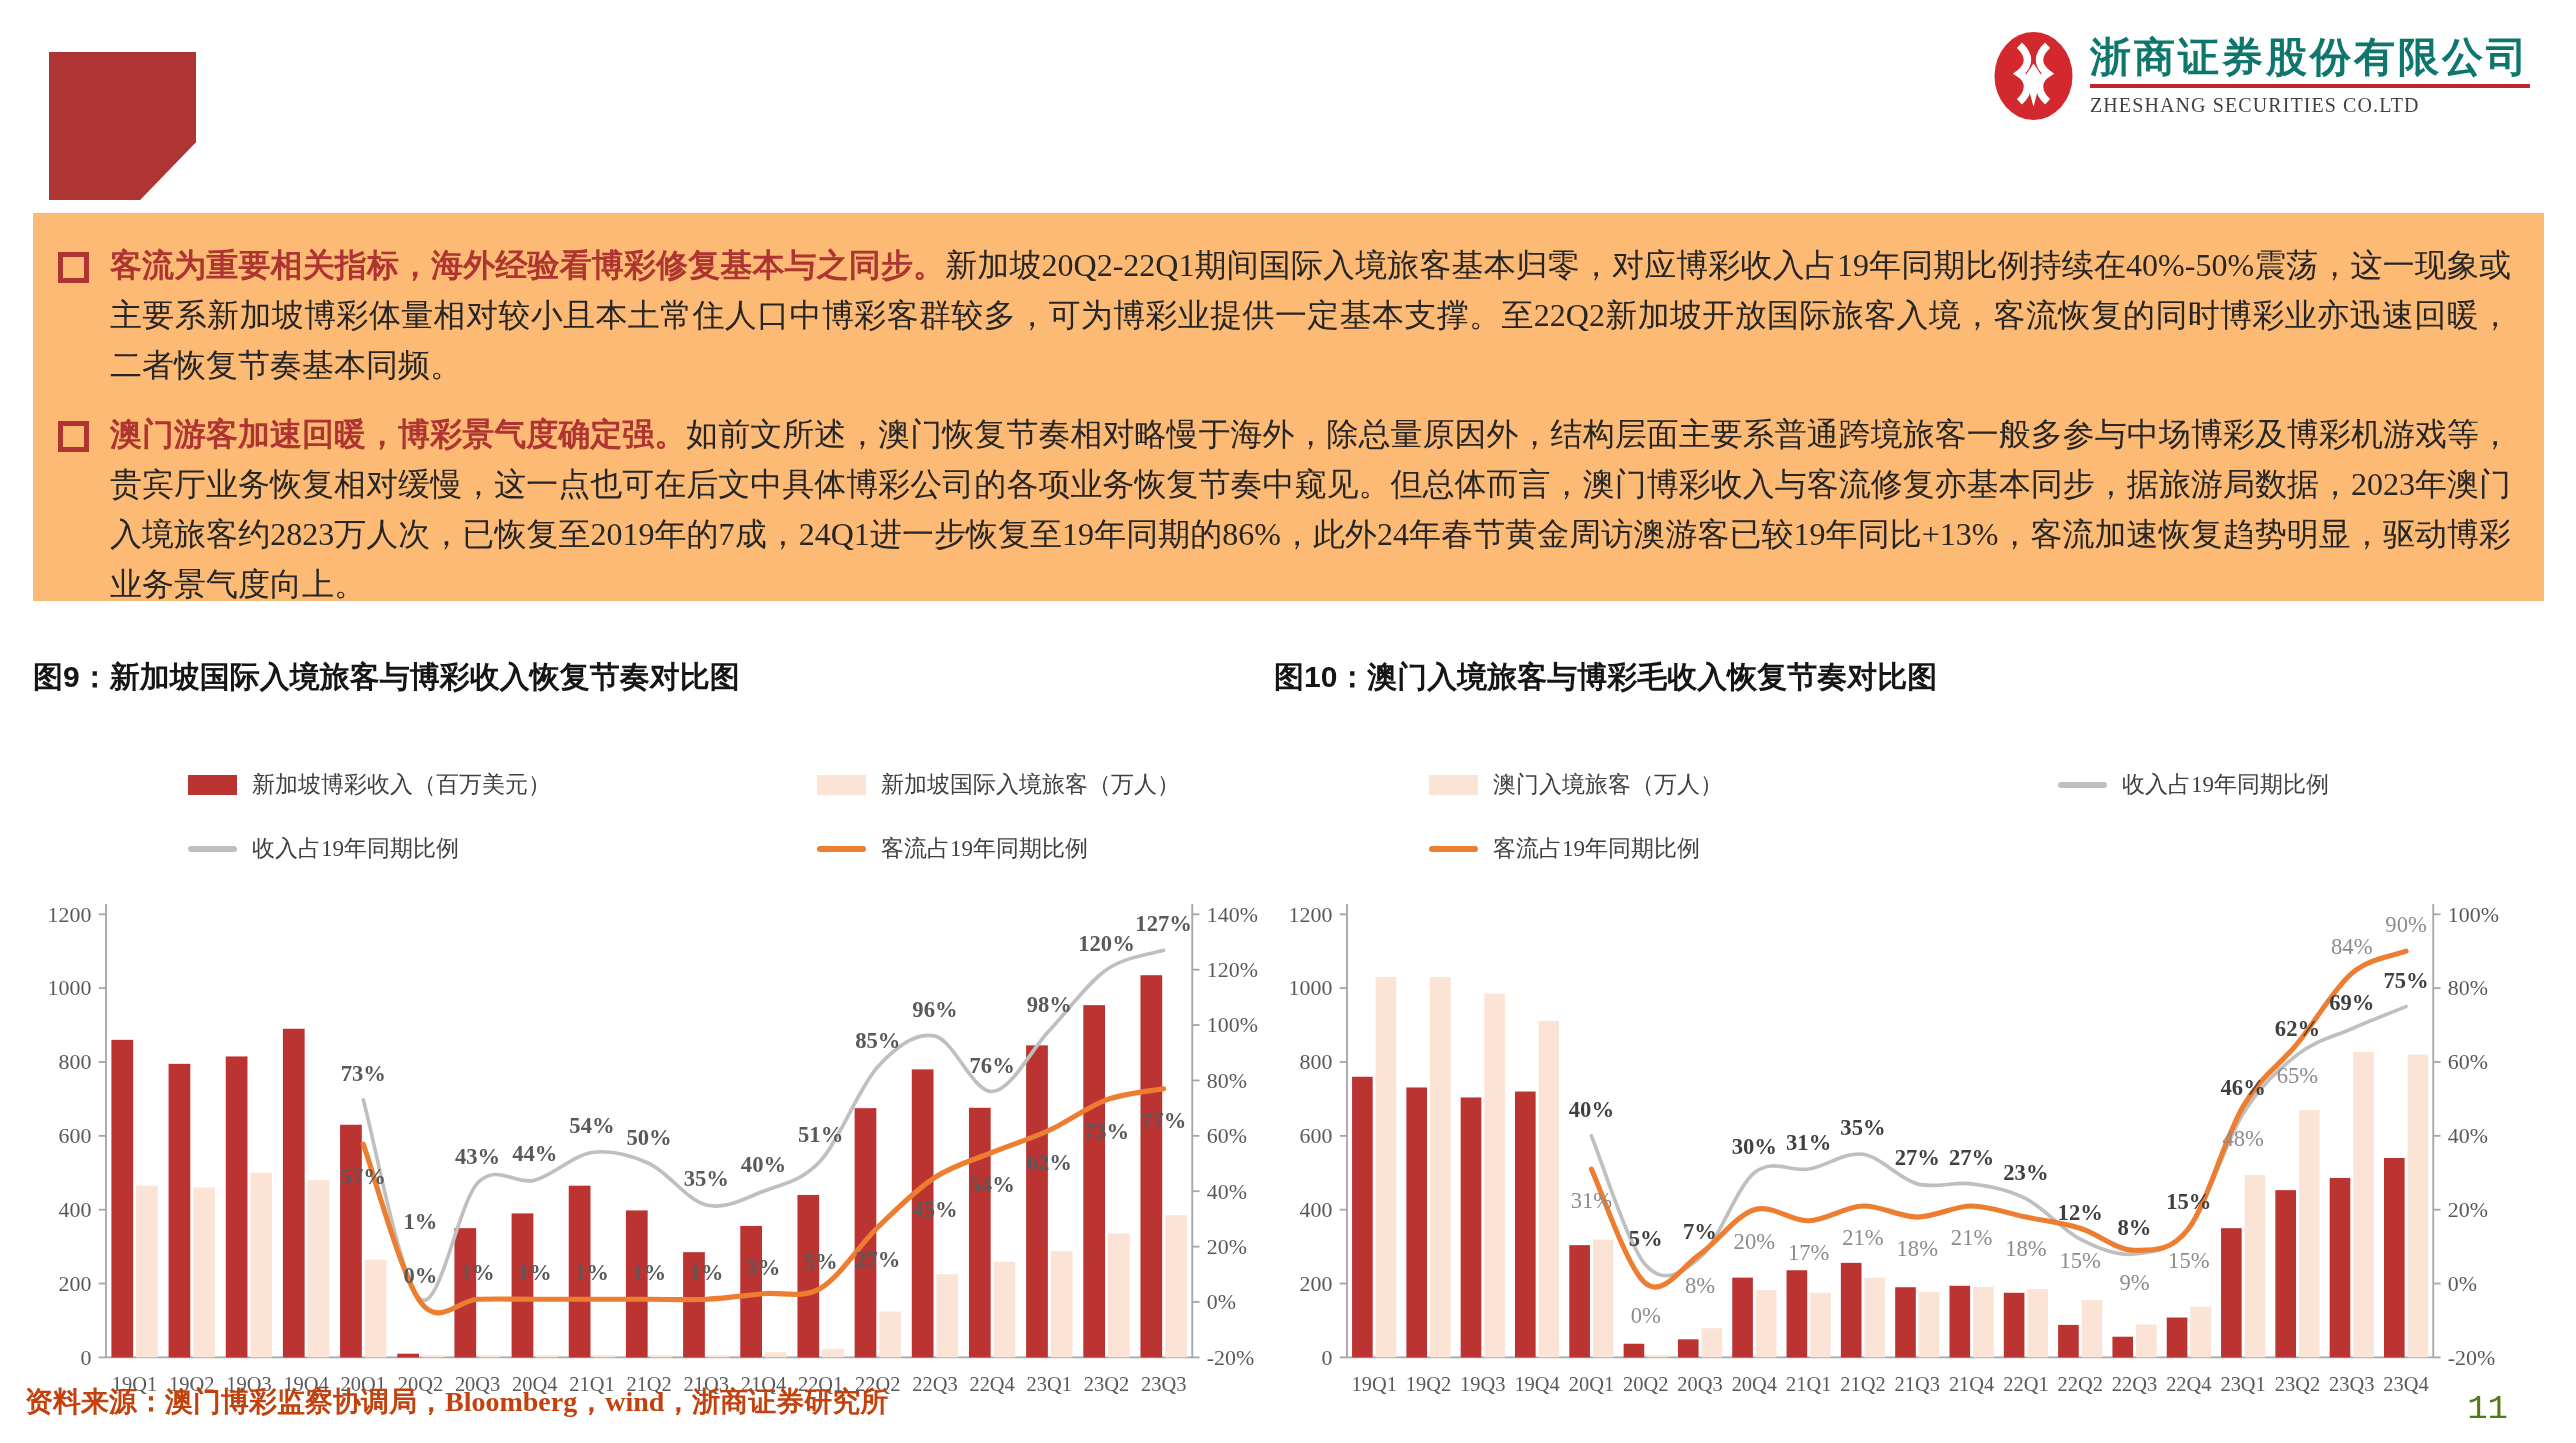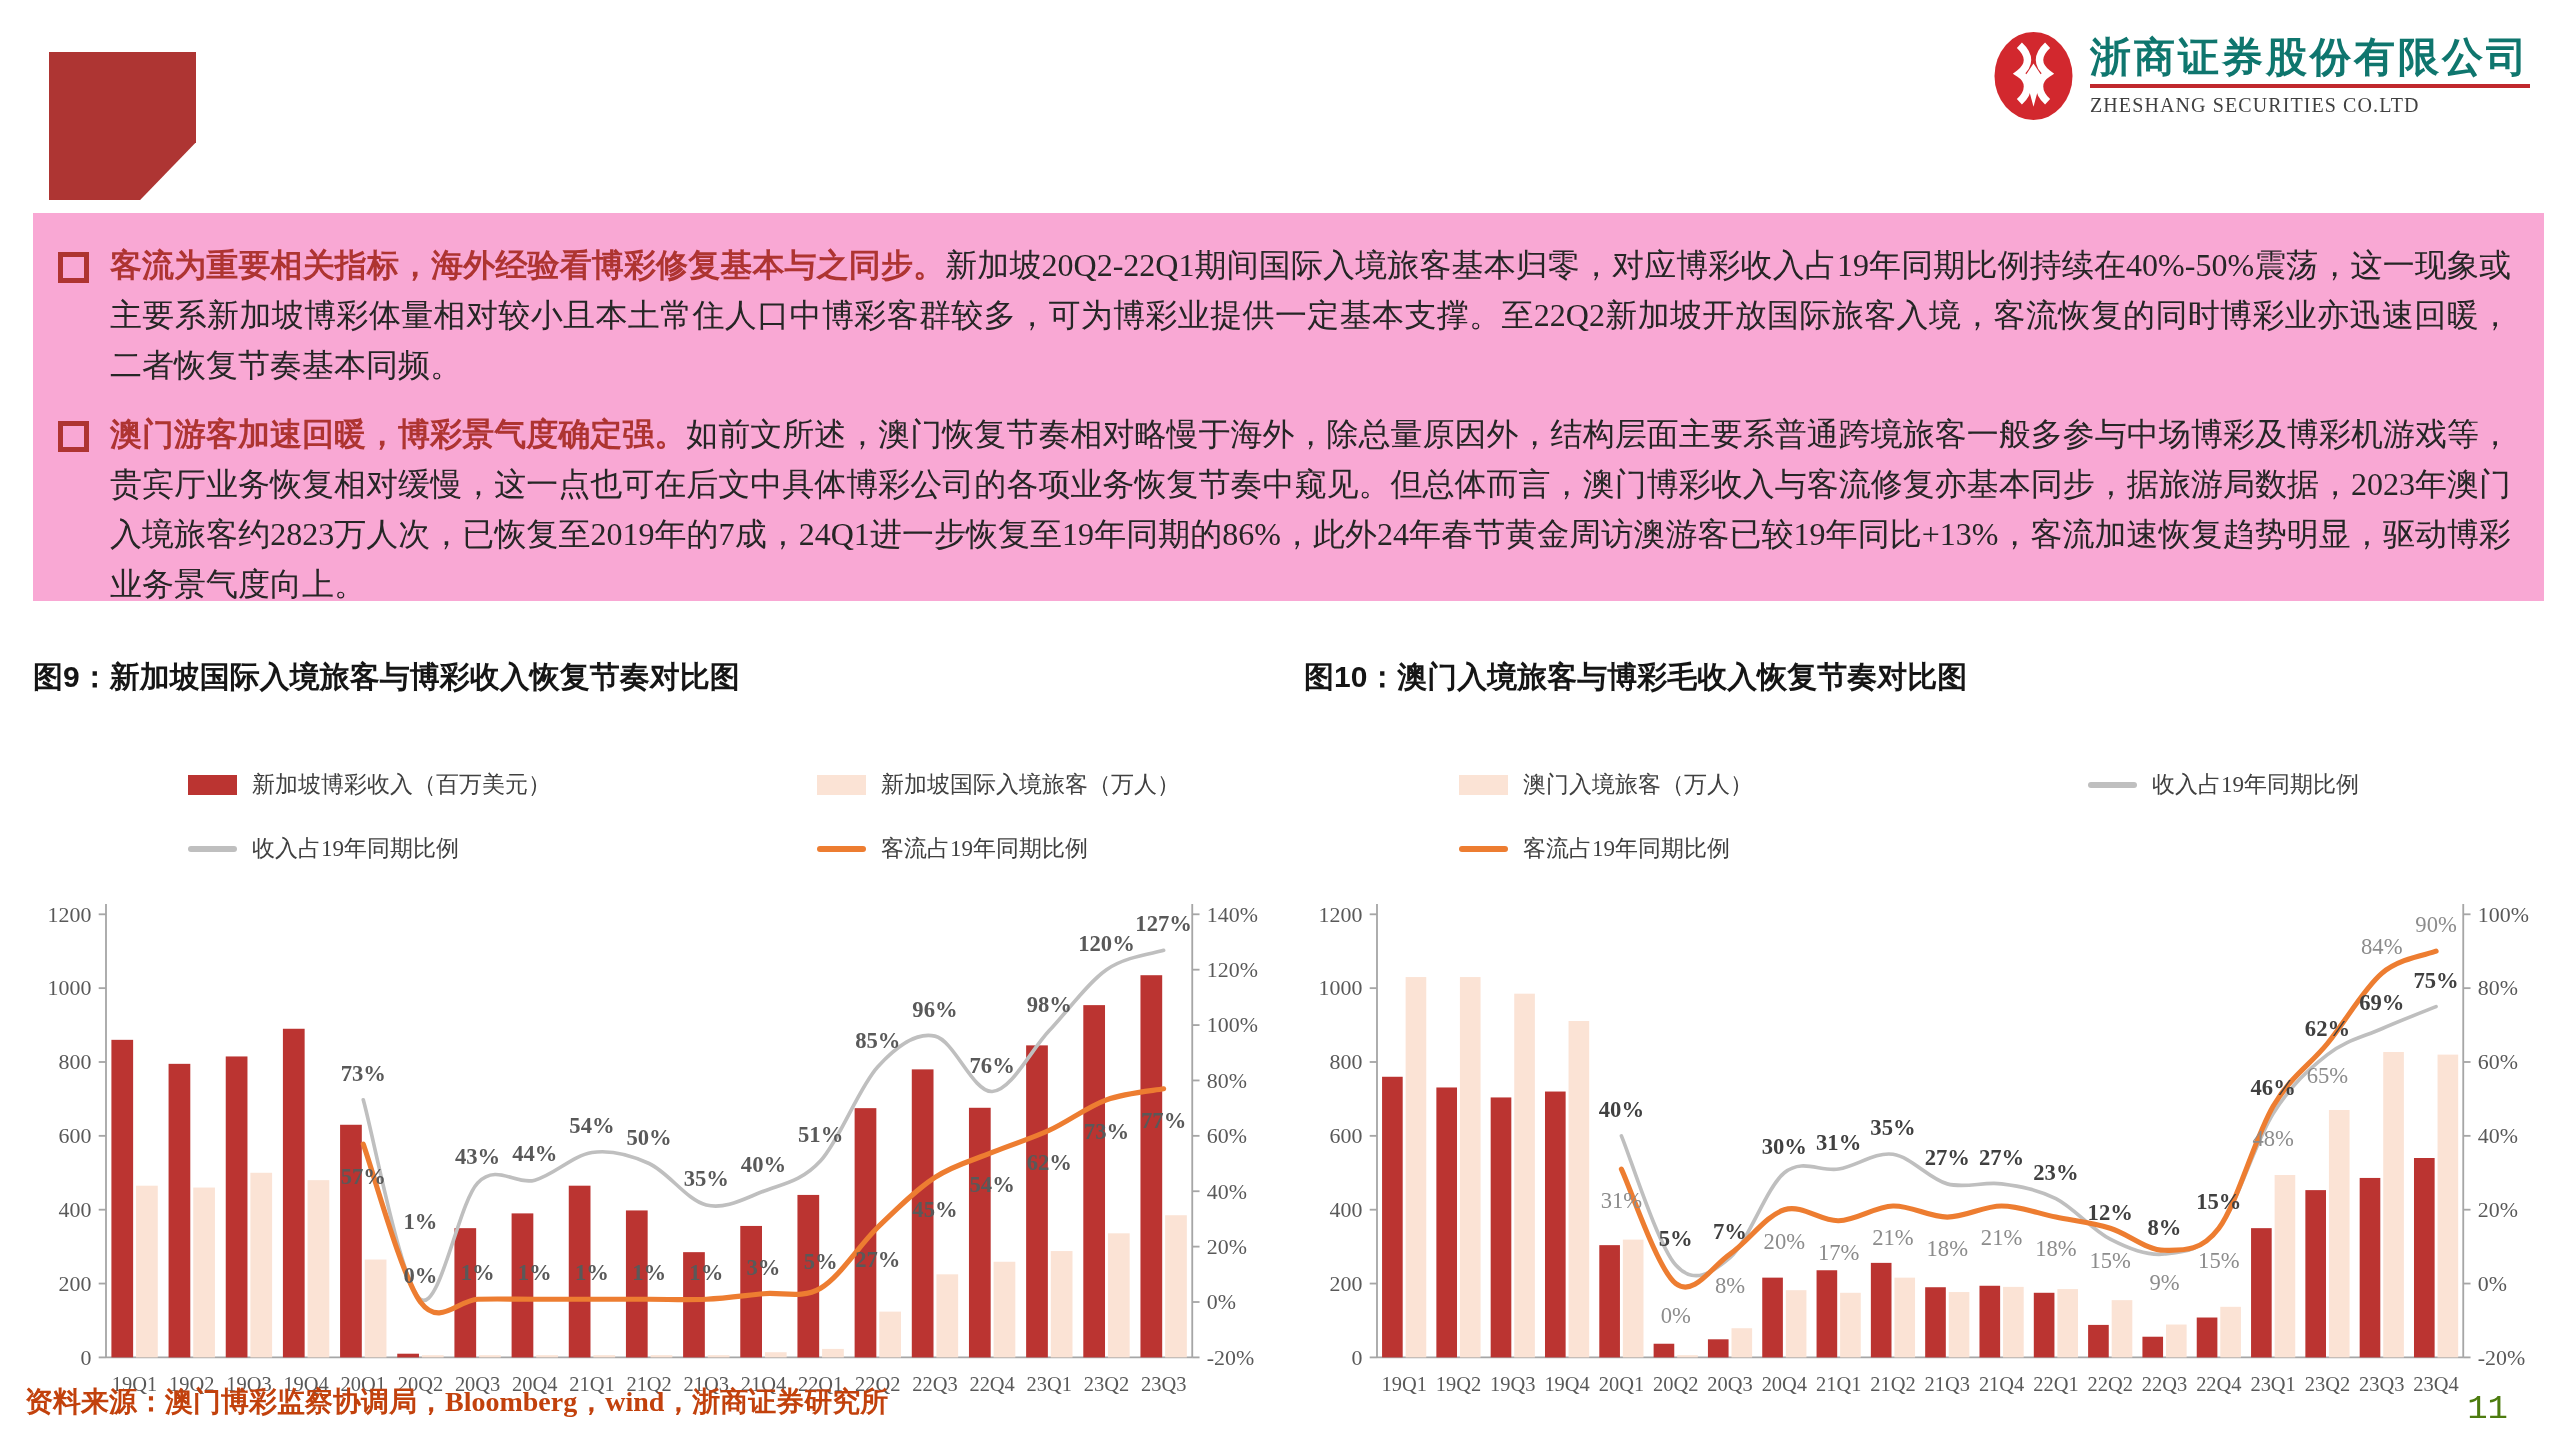--- a/index.html
+++ b/index.html
@@ -13,29 +13,29 @@
   
   .brand{position:absolute;top:30px;right:46px;display:flex;align-items:center;gap:15px;}
   .brand-logo{width:83px;height:92px;flex:none;}
   .brand-text{display:flex;flex-direction:column;}
   .brand-cn{font-family:"Liberation Serif","DejaVu Serif",serif;font-weight:700;font-size:41px;
             letter-spacing:3px;color:#0f766e;line-height:1.1;white-space:nowrap;}
   .brand-rule{height:3.7px;background:#c0282d;margin:4.4px 0 6px 0;}
   .brand-en{font-size:20px;letter-spacing:1.1px;color:#404040;font-weight:400;white-space:nowrap;}
 
   
-  .summary-panel{position:absolute;left:33px;top:213px;width:2511px;height:388px;background:#f9a8d4;
+  .summary-panel{position:absolute;left:33px;top:213px;width:2511px;height:388px;background:#fdba74;
                  box-sizing:border-box;padding:27px 33px 0 25px;}
   .bullet{display:flex;gap:21px;margin-bottom:19px;}
   .bullet-marker{flex:none;width:21px;height:21px;border:5.2px solid #ae3431;margin-top:12px;background:transparent;}
   .bullet-text{flex:1;font-size:32px;line-height:50px;text-align:justify;}
   .bullet-lead{color:#ae3431;font-weight:700;}
 
   
-  .charts-row{position:absolute;left:33px;top:651px;width:2511px;display:flex;gap:30px;}
+  .charts-row{position:absolute;left:33px;top:651px;width:2511px;display:flex;}
   .chart-block{width:1241px;flex:none;}
   .chart-title{font-family:"Liberation Sans","DejaVu Sans",sans-serif;font-weight:700;font-size:30px;
                color:#151515;margin:6px 0 0 0;}
   .legend{margin:71px 0 0 155px;display:grid;grid-template-columns:629px auto;row-gap:33px;}
   .legend-item{display:flex;align-items:center;gap:15px;text-align:center;}
   .legend-swatch-bar{width:49px;height:20px;flex:none;}
   .legend-swatch-line{width:49px;height:6px;border-radius:3px;flex:none;}
   .legend-label{font-size:23px;color:#404040;white-space:nowrap;}
   .chart-svg{margin-top:19px;width:1241px;height:540px;display:block;}
 

